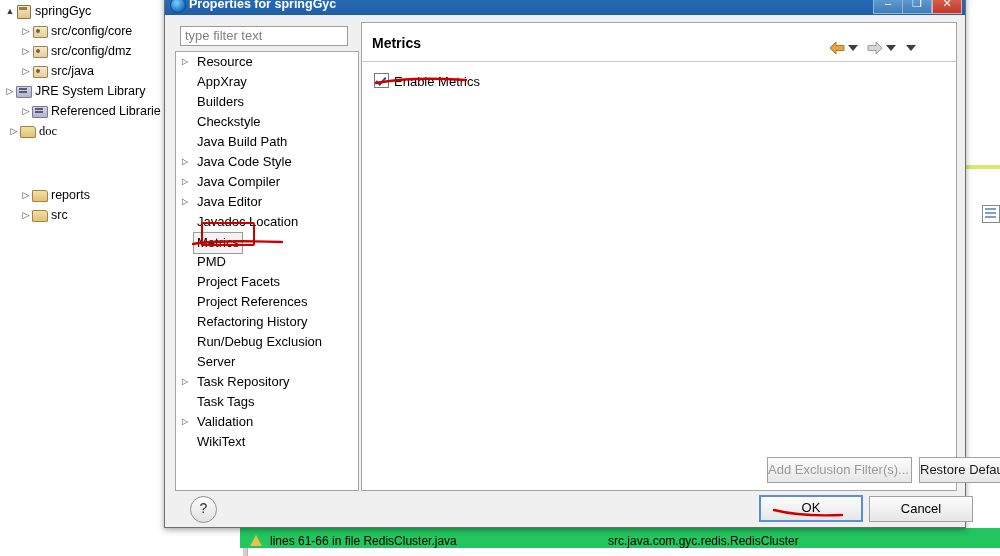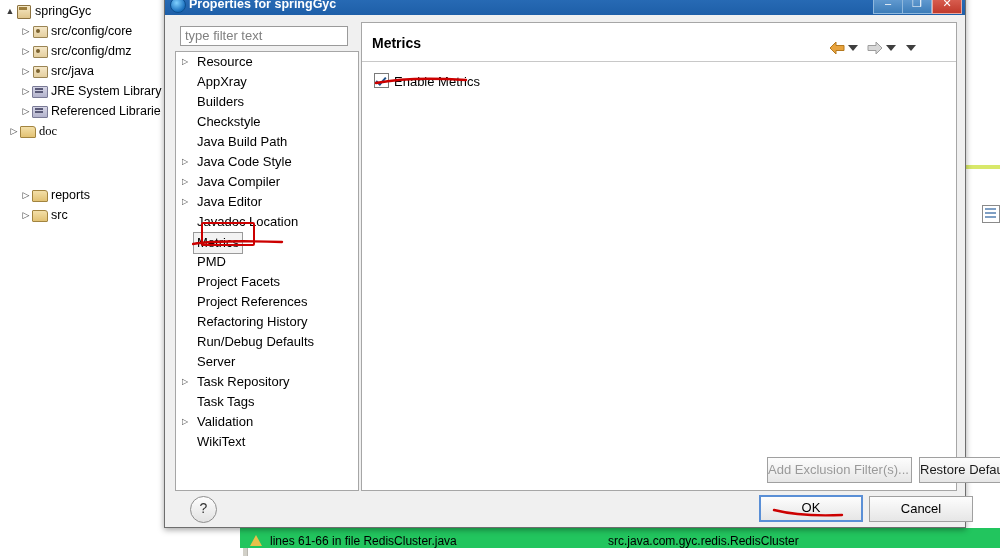--- a/index.html
+++ b/index.html
@@ -461,21 +461,21 @@
     </div>
     <div class="tree-row" style="padding-left:20px;">
       <span class="tree-arrow">▷</span><span class="tree-icon ic-pkg"></span><span class="tree-label">src/config/core</span>
     </div>
     <div class="tree-row" style="padding-left:20px;">
       <span class="tree-arrow">▷</span><span class="tree-icon ic-pkg"></span><span class="tree-label">src/config/dmz</span>
     </div>
     <div class="tree-row" style="padding-left:20px;">
       <span class="tree-arrow">▷</span><span class="tree-icon ic-pkg"></span><span class="tree-label">src/java</span>
     </div>
-    <div class="tree-row" style="padding-left:20px;">
+    <div class="tree-row" style="padding-left:4px;">
       <span class="tree-arrow">▷</span><span class="tree-icon ic-lib"></span><span class="tree-label">JRE System Library</span>
     </div>
     <div class="tree-row" style="padding-left:20px;">
       <span class="tree-arrow">▷</span><span class="tree-icon ic-lib"></span><span class="tree-label">Referenced Librarie</span>
     </div>
     <div class="tree-row" style="padding-left:8px;font-family:Liberation Serif, serif;">
       <span class="tree-arrow">▷</span><span class="tree-icon ic-folder"></span><span class="tree-label">doc</span>
     </div>
     <div class="tree-row" style="padding-left:20px;margin-top:44px;">
       <span class="tree-arrow">▷</span><span class="tree-icon ic-folder"></span><span class="tree-label">reports</span>
@@ -571,21 +571,21 @@
       <div class="page-row">
         <span class="page-arrow"></span>
         <span class="page-label">Project References</span>
       </div>
       <div class="page-row">
         <span class="page-arrow"></span>
         <span class="page-label">Refactoring History</span>
       </div>
       <div class="page-row">
         <span class="page-arrow"></span>
-        <span class="page-label">Run/Debug Defaults</span>
+        <span class="page-label">Run/Debug Exclusion</span>
       </div>
       <div class="page-row">
         <span class="page-arrow"></span>
         <span class="page-label">Server</span>
       </div>
       <div class="page-row">
         <span class="page-arrow">▷</span>
         <span class="page-label">Task Repository</span>
       </div>
       <div class="page-row">

